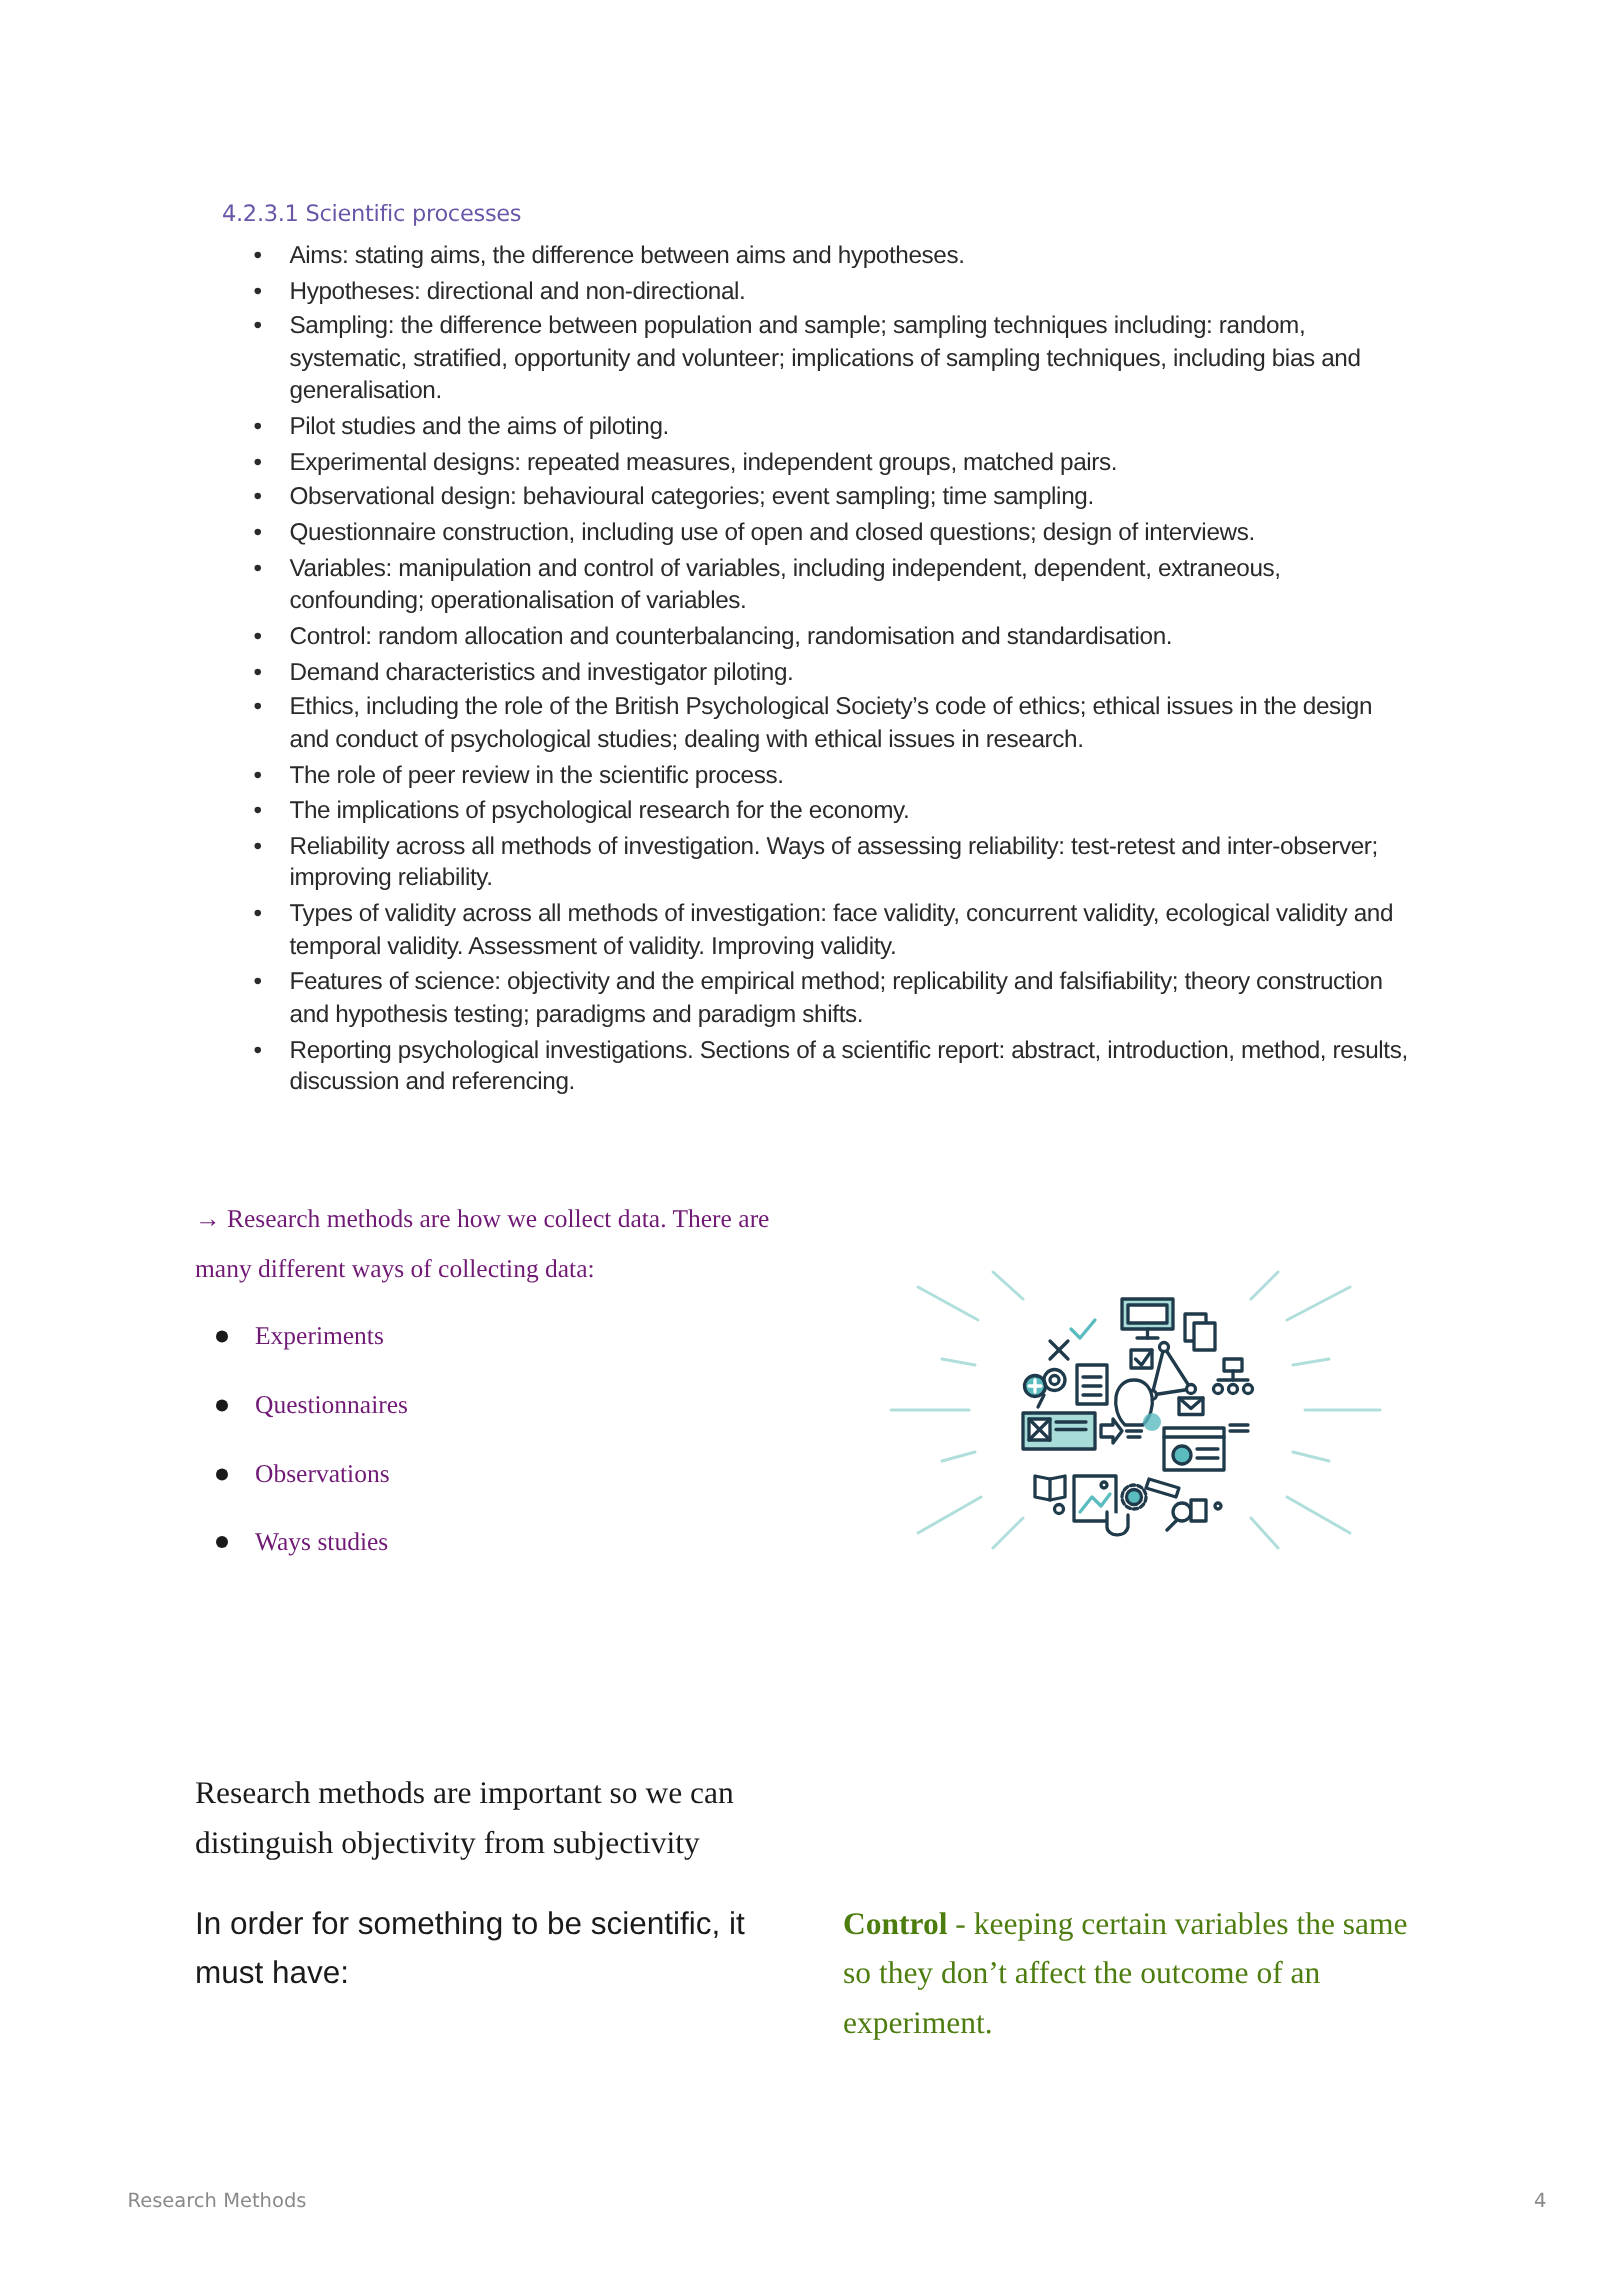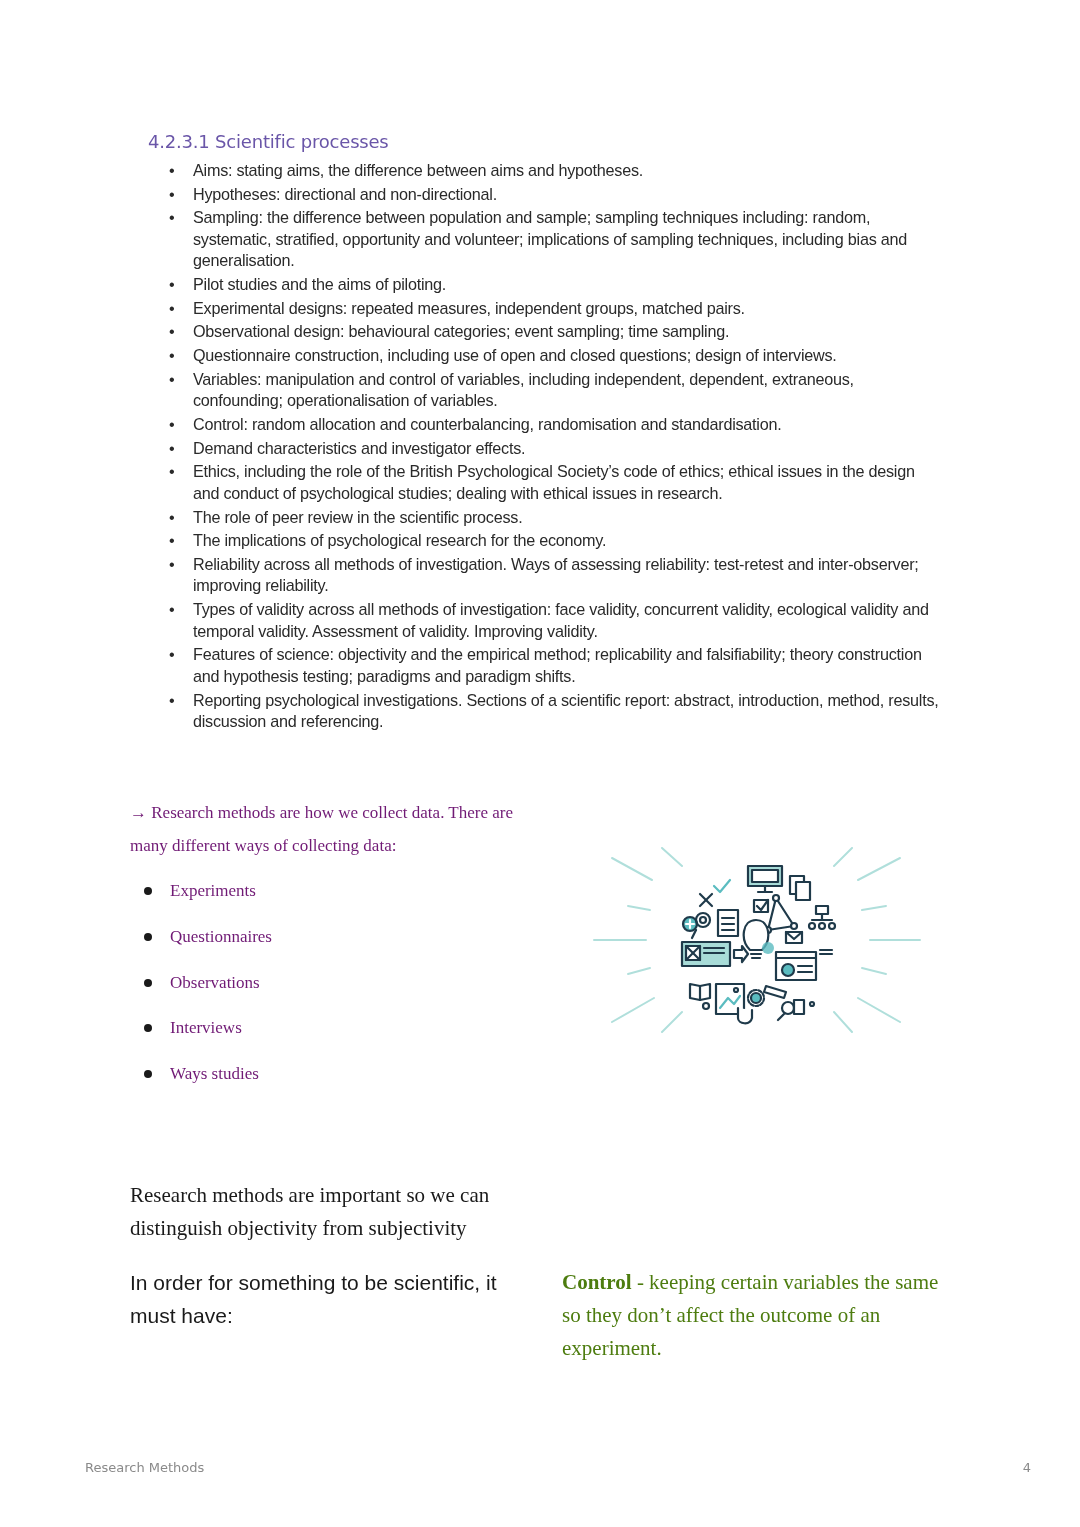--- a/index.html
+++ b/index.html
@@ -14,21 +14,21 @@
       overflow: hidden;
     }
     .spec-box {
       position: absolute;
       left: 140px;
       top: 130px;
       width: 800px;
     }
     .spec-heading {
       font-family: "DejaVu Sans", sans-serif;
-      font-size: 18px;
+      font-size: 15px;
       color: #6a56a8;
       margin: 0 0 6px 8px;
       letter-spacing: -0.2px;
       line-height: 24px;
     }
     .spec-list {
       list-style: none;
       margin: 0;
       padding: 0 0 0 27px;
       font-family: "Liberation Sans", sans-serif;
@@ -153,38 +153,37 @@
   <ul class="spec-list">
     <li><span class="bullet">•</span><span>Aims: stating aims, the difference between aims and hypotheses.</span></li>
     <li><span class="bullet">•</span><span>Hypotheses: directional and non-directional.</span></li>
     <li><span class="bullet">•</span><span>Sampling: the difference between population and sample; sampling techniques including: random, systematic, stratified, opportunity and volunteer; implications of sampling techniques, including bias and generalisation.</span></li>
     <li><span class="bullet">•</span><span>Pilot studies and the aims of piloting.</span></li>
     <li><span class="bullet">•</span><span>Experimental designs: repeated measures, independent groups, matched pairs.</span></li>
     <li><span class="bullet">•</span><span>Observational design: behavioural categories; event sampling; time sampling.</span></li>
     <li><span class="bullet">•</span><span>Questionnaire construction, including use of open and closed questions; design of interviews.</span></li>
     <li><span class="bullet">•</span><span>Variables: manipulation and control of variables, including independent, dependent, extraneous, confounding; operationalisation of variables.</span></li>
     <li><span class="bullet">•</span><span>Control: random allocation and counterbalancing, randomisation and standardisation.</span></li>
-    <li><span class="bullet">•</span><span>Demand characteristics and investigator effects.</span></li>
+    <li><span class="bullet">•</span><span>Demand characteristics and investigator piloting.</span></li>
     <li><span class="bullet">•</span><span>Ethics, including the role of the British Psychological Society’s code of ethics; ethical issues in the design and conduct of psychological studies; dealing with ethical issues in research.</span></li>
     <li><span class="bullet">•</span><span>The role of peer review in the scientific process.</span></li>
     <li><span class="bullet">•</span><span>The implications of psychological research for the economy.</span></li>
     <li><span class="bullet">•</span><span>Reliability across all methods of investigation. Ways of assessing reliability: test-retest and inter-observer; improving reliability.</span></li>
     <li><span class="bullet">•</span><span>Types of validity across all methods of investigation: face validity, concurrent validity, ecological validity and temporal validity. Assessment of validity. Improving validity.</span></li>
     <li><span class="bullet">•</span><span>Features of science: objectivity and the empirical method; replicability and falsifiability; theory construction and hypothesis testing; paradigms and paradigm shifts.</span></li>
     <li><span class="bullet">•</span><span>Reporting psychological investigations. Sections of a scientific report: abstract, introduction, method, results, discussion and referencing.</span></li>
   </ul>
 </div>
 
 <div class="left-col">
   <p>→ Research methods are how we collect data. There are many different ways of collecting data:</p>
   <ul class="methods-list">
     <li><span class="dot"></span><span>Experiments</span></li>
     <li><span class="dot"></span><span>Questionnaires</span></li>
     <li><span class="dot"></span><span>Observations</span></li>
-    <li><span class="dot"></span><span>Interviews</span></li>
     <li><span class="dot"></span><span>Ways studies</span></li>
   </ul>
 </div>
 
 <div class="illustration">
   <svg width="335" height="200" viewBox="0 0 335 200">
 
     <g stroke="#a8dcd8" stroke-width="2" stroke-linecap="round" opacity="0.9">
       <line x1="22" y1="18" x2="62" y2="40"></line>
       <line x1="72" y1="8" x2="92" y2="26"></line>

